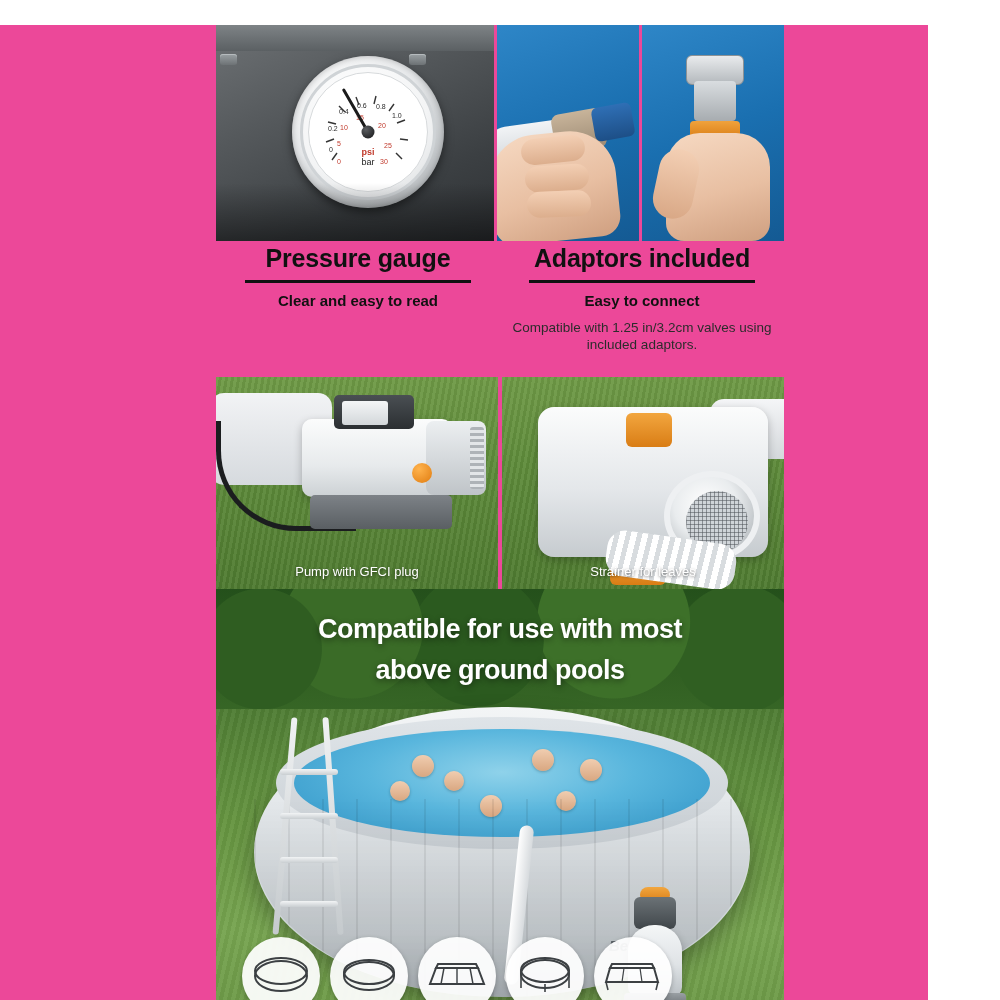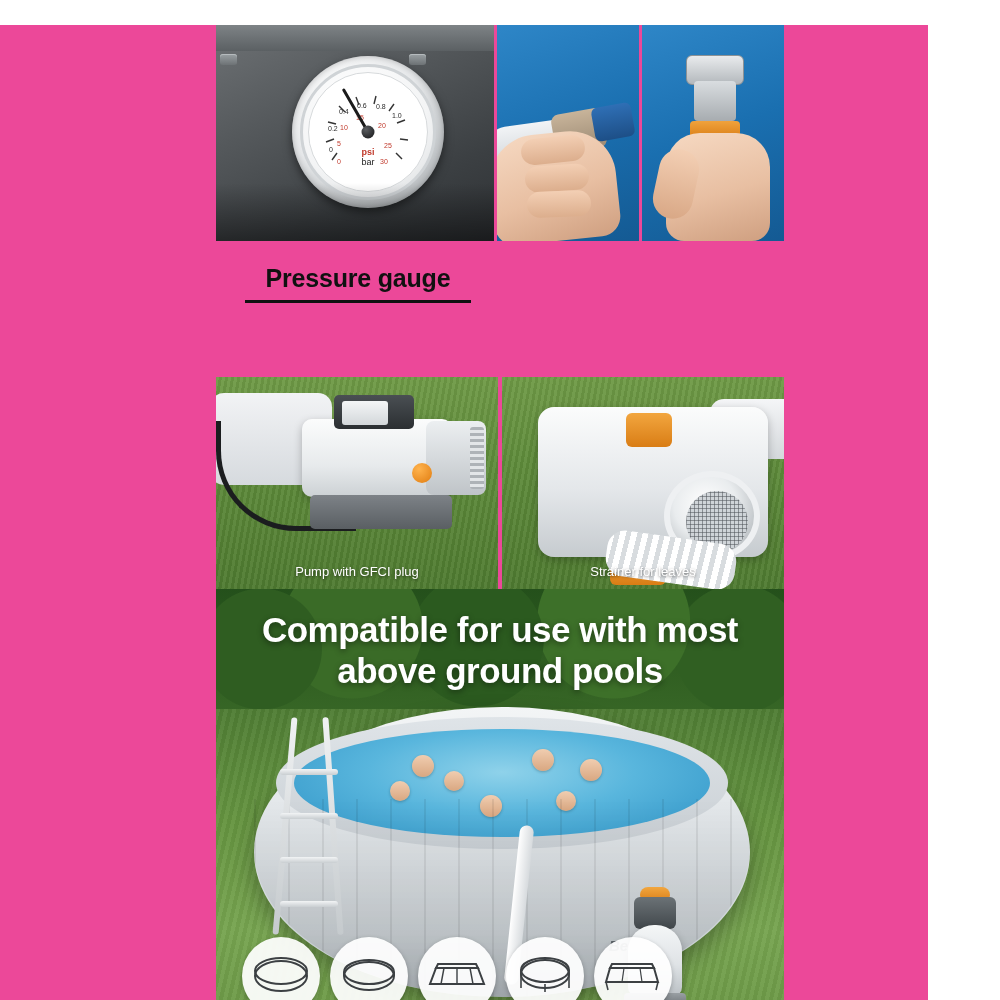--- a/index.html
+++ b/index.html
@@ -165,21 +165,21 @@
   
   .caption-row {
     position: absolute;
     left: 216px; top: 216px;
     width: 568px; height: 136px;
     display: flex;
   }
   .caption {
     width: 284px;
     text-align: center;
-    padding-top: 22px;
+    padding-top: 2px;
   }
   .caption h2 {
     font-size: 25px;
     font-weight: 700;
     color: #111;
     letter-spacing: -0.2px;
     line-height: 30px;
   }
   .caption .rule {
     width: 226px; height: 3px; background: #111;
@@ -327,21 +327,21 @@
   }
   .hero .lawn {
     position:absolute; left:0; top:120px; width:100%; height:316px;
     background:
       repeating-linear-gradient(103deg, rgba(255,255,255,.04) 0 4px, rgba(0,0,0,.04) 4px 8px),
       linear-gradient(180deg,#4f7d34 0%, #659440 35%, #77a450 70%, #6b9846 100%);
   }
   .hero h1 {
     position:absolute; left:0; right:0; top:20px;
     text-align:center; color:#fff;
-    font-size: 35px; font-weight: 700; line-height: 41px;
+    font-size: 27px; font-weight: 700; line-height: 41px;
     letter-spacing: -0.5px;
     text-shadow: 0 2px 6px rgba(0,0,0,.45);
   }
   .pool-outer {
     position:absolute; left:38px; top:118px; width:496px; height:290px;
     border-radius: 50%;
     background: linear-gradient(180deg,#f3f5f6 0%, #e3e7ea 35%, #cdd3d7 78%, #b4bbc0 100%);
     box-shadow: 0 10px 22px rgba(0,0,0,.3);
   }
   .pool-rim {
@@ -508,20 +508,27 @@
       <div class="hose-white"></div>
       <div class="hand"></div>
       <div class="thumb"></div>
     </div>
   </div>
 
   <div class="caption-row">
     <div class="caption">
       <h2>Pressure gauge</h2>
       <div class="rule"></div>
+      <h3>Clear and easy to read</h3>
+    </div>
+    <div class="caption">
+      <h2>Adaptors included</h2>
+      <div class="rule"></div>
+      <h3>Easy to connect</h3>
+      <p>Compatible with 1.25 in/3.2cm valves using included adaptors.</p>
     </div>
   </div>
 
   <div class="mid-row">
 
     <div class="mid-photo">
       <div class="grass"></div>
       <div class="pump-liner"></div>
       <div class="pump-cord"></div>
       <div class="pump-body"></div>

